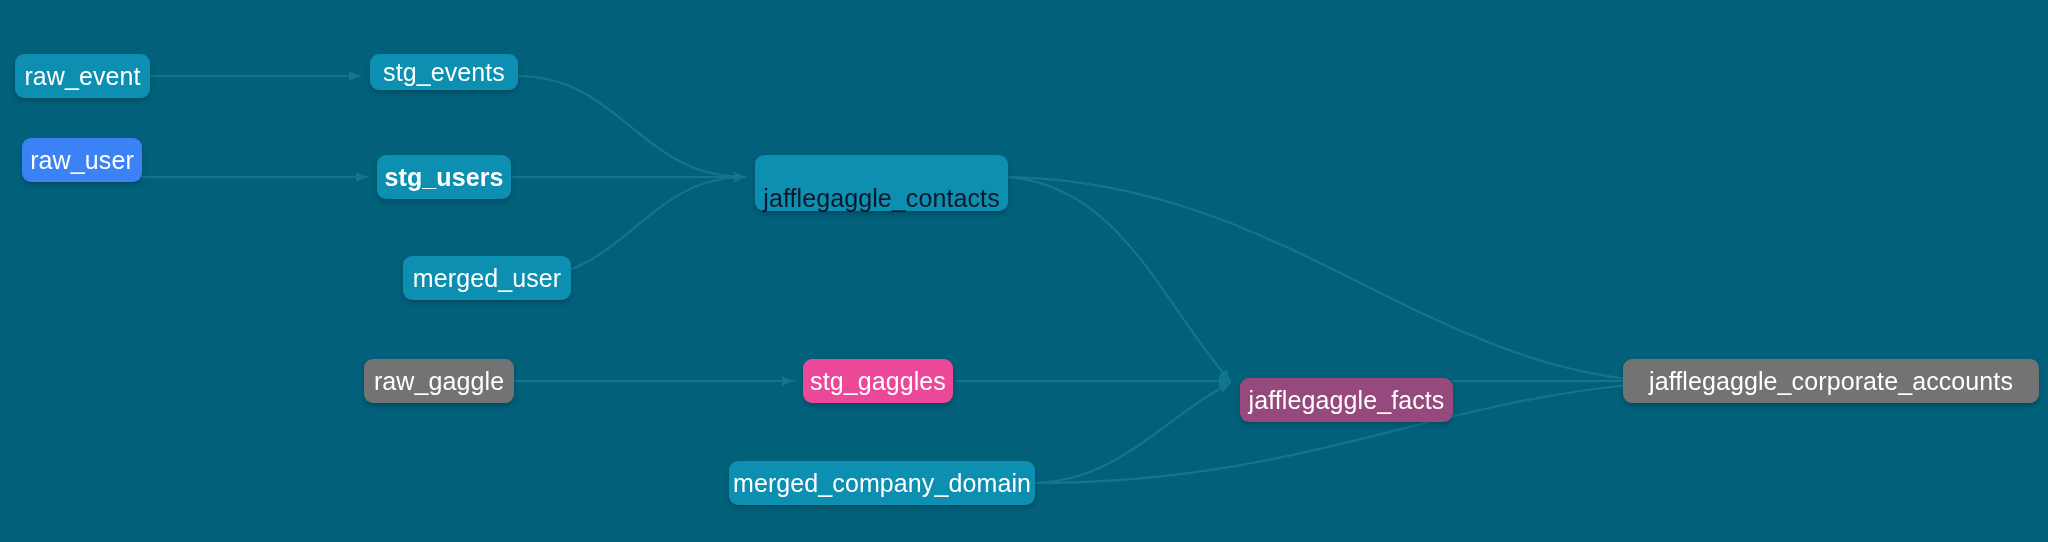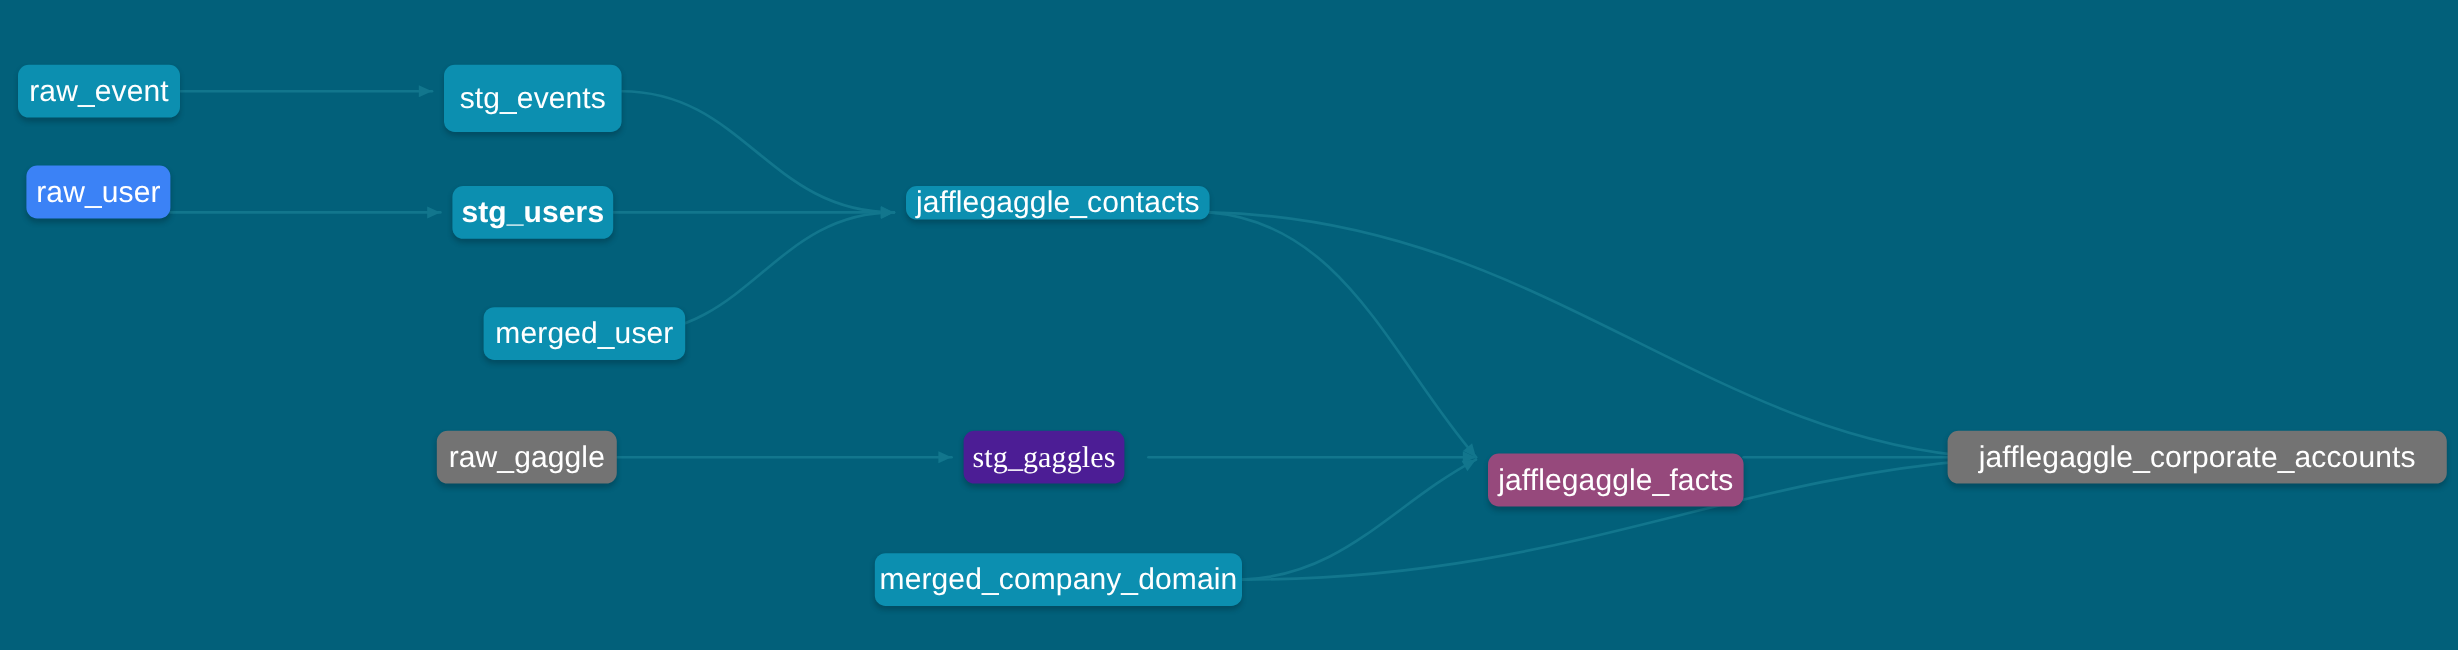--- a/index.html
+++ b/index.html
@@ -91,36 +91,36 @@
       <path d="M 1453 381 L 1651 381" class="edge-path" stroke="#12768d"></path>
       <polygon points="0,0 -11,-5 -11,5" class="edge-arrow" fill="#12768d" transform="translate(1651,381) rotate(0)"></polygon>
     </svg>
   <div id="node-layer">
       <div class="node teal" style="left: 15px; top: 54px; width: 135px; height: 44px; background: rgb(12, 143, 176); color: rgb(255, 255, 255);">
         <span class="node-label">raw_event</span>
       </div>
       <div class="node teal" style="left: 22px; top: 138px; width: 120px; height: 44px; background: #3b82f6; color: rgb(255, 255, 255);">
         <span class="node-label">raw_user</span>
       </div>
-      <div class="node teal" style="left: 370px; top: 54px; width: 148px; height: 56px; background: rgb(12, 143, 176); color: rgb(255, 255, 255);">
+      <div class="node teal" style="left: 370px; top: 54px; width: 148px; height: 36px; background: rgb(12, 143, 176); color: rgb(255, 255, 255);">
         <span class="node-label">stg_events</span>
       </div>
       <div class="node teal" style="left: 377px; top: 155px; width: 134px; height: 44px; background: rgb(12, 143, 176); color: rgb(255, 255, 255); font-weight: bold;">
         <span class="node-label">stg_users</span>
       </div>
       <div class="node teal" style="left: 355px; top: 256px; width: 168px; height: 44px; background: rgb(12, 143, 176); color: rgb(255, 255, 255); margin-left: 48px;">
         <span class="node-label">merged_user</span>
       </div>
       <div class="node teal" style="left: 364px; top: 359px; width: 150px; height: 44px; background: #737373; color: rgb(255, 255, 255);">
         <span class="node-label">raw_gaggle</span>
       </div>
-      <div class="node teal" style="left: 755px; top: 155px; width: 253px; height: 28px; background: rgb(12, 143, 176); color: #ffffff;">
+      <div class="node teal" style="left: 755px; top: 155px; width: 253px; height: 56px; background: rgb(12, 143, 176); color: #0f172a; align-items: flex-end;">
         <span class="node-label">jafflegaggle_contacts</span>
       </div>
-      <div class="node teal" style="left: 803px; top: 359px; width: 134px; height: 44px; background: #4c1d95; color: rgb(255, 255, 255); font-family: Liberation Serif, serif;">
+      <div class="node teal" style="left: 803px; top: 359px; width: 150px; height: 44px; background: #ec4899; color: rgb(255, 255, 255);">
         <span class="node-label">stg_gaggles</span>
       </div>
       <div class="node teal" style="left: 729px; top: 461px; width: 306px; height: 44px; background: rgb(12, 143, 176); color: rgb(255, 255, 255);">
         <span class="node-label">merged_company_domain</span>
       </div>
       <div class="node magenta" style="left: 1240px; top: 359px; width: 213px; height: 44px; background: rgb(150, 73, 124); color: rgb(255, 255, 255); margin-top: 19px;">
         <span class="node-label">jafflegaggle_facts</span>
       </div>
       <div class="node teal" style="left: 1623px; top: 359px; width: 416px; height: 44px; background: #737373; color: rgb(255, 255, 255);">
         <span class="node-label">jafflegaggle_corporate_accounts</span>

